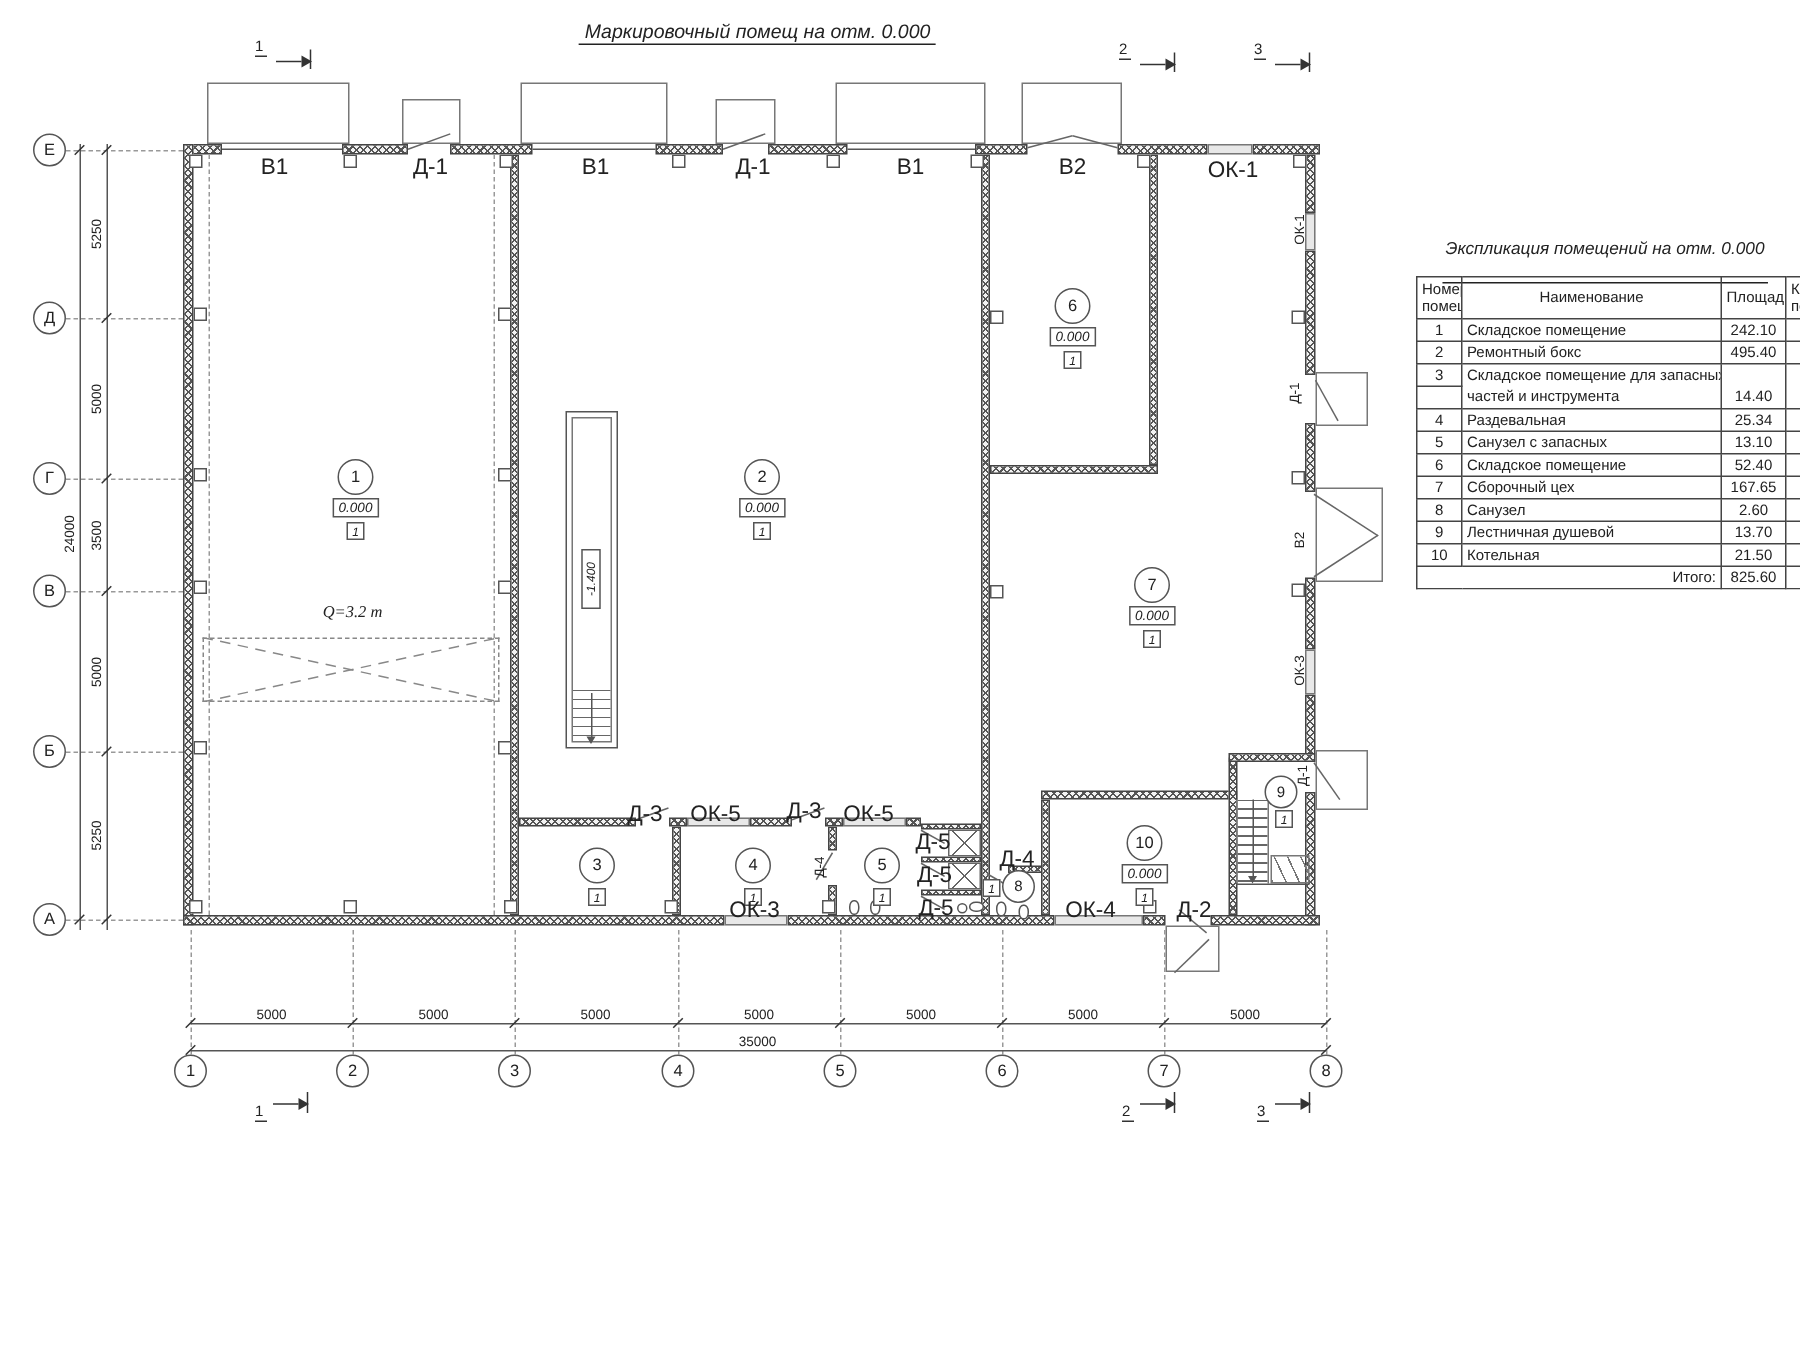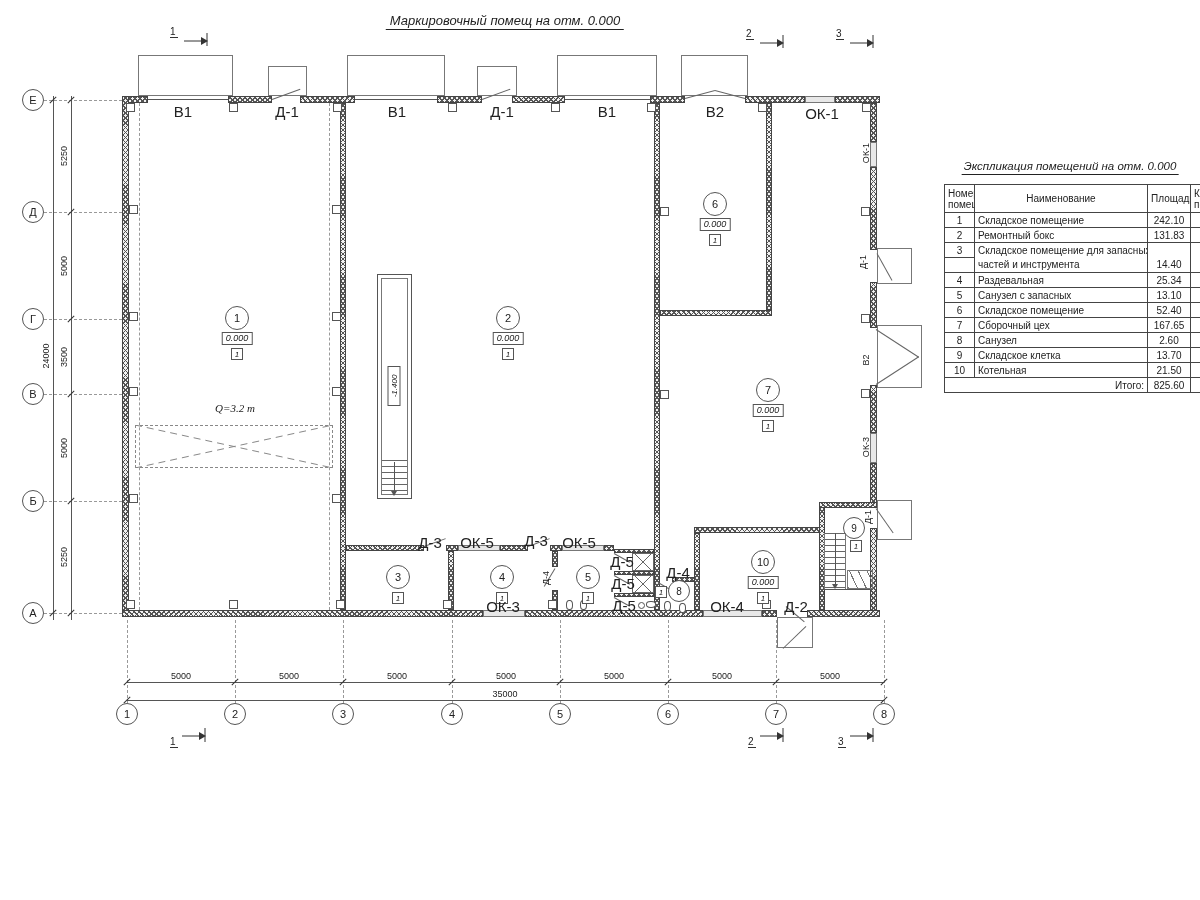--- a/index.html
+++ b/index.html
@@ -28,21 +28,21 @@
         line-height:11px;padding:0 3px;transform:translateX(-50%)}
   .fbox{position:absolute;width:12px;height:12px;border:1px solid #555;background:#fff;font-size:8px;
         font-style:italic;display:flex;align-items:center;justify-content:center;transform:translateX(-50%)}
   .lbl{position:absolute;font-size:15px;transform:translateX(-50%);white-space:nowrap}
   .lblv{position:absolute;font-size:9px;transform:translate(-50%,-50%) rotate(-90deg);white-space:nowrap}
   .plab{position:absolute;width:40px;height:13px;border:1px solid #555;background:#fff;font-size:8px;
         font-style:italic;text-align:center;line-height:11px;transform:translate(-50%,-50%) rotate(-90deg)}
   .ptitle{position:absolute;font-size:13px;font-style:italic;transform:translateX(-50%);
           border-bottom:1px solid #222;padding:0 4px 1px;white-space:nowrap}
   .ttitle{position:absolute;font-size:11.5px;font-style:italic;transform:translateX(-50%);
-          border-bottom:1px solid #222;padding:0 2px 2px;white-space:nowrap}
+          border-bottom:1px solid #222;padding:0 2px 16px;white-space:nowrap}
   .snum{position:absolute;font-size:10px;border-bottom:1px solid #333;padding:0 2px 0 0}
   .sarr{position:absolute}
   .xbox{position:absolute;border:1px solid #666;background:#fff;
         background-image:linear-gradient(45deg,transparent 49%,#666 49%,#666 51%,transparent 51%),
                          linear-gradient(135deg,transparent 49%,#666 49%,#666 51%,transparent 51%)}
   .rungs{position:absolute;background-image:repeating-linear-gradient(to bottom,#666 0 1px,transparent 1px 6px)}
   .ramp{position:absolute;border:1px solid #777;
         background-image:repeating-linear-gradient(65deg,#777 0 1px,transparent 1px 8px)}
   .tri{position:absolute;width:0;height:0;border-left:3px solid transparent;border-right:3px solid transparent;border-top:5px solid #555}
   .wc{position:absolute;border:1px solid #555;border-radius:45%;background:#fff}
@@ -383,21 +383,21 @@
           <tr>
             <td class="c">1</td>
             <td>Складское помещение</td>
             <td class="c">242.10</td>
             <td></td>
           </tr>
 
           <tr>
             <td class="c">2</td>
             <td>Ремонтный бокс</td>
-            <td class="c">131.83</td>
+            <td class="c">495.40</td>
             <td></td>
           </tr>
 
           <tr>
             <td class="c">3</td>
             <td>Складское помещение для запасных</td>
             <td class="c"></td>
             <td></td>
           </tr>
 
@@ -438,21 +438,21 @@
 
           <tr>
             <td class="c">8</td>
             <td>Санузел</td>
             <td class="c">2.60</td>
             <td></td>
           </tr>
 
           <tr>
             <td class="c">9</td>
-            <td>Складское клетка</td>
+            <td>Лестничная душевой</td>
             <td class="c">13.70</td>
             <td></td>
           </tr>
 
           <tr>
             <td class="c">10</td>
             <td>Котельная</td>
             <td class="c">21.50</td>
             <td></td>
           </tr>

